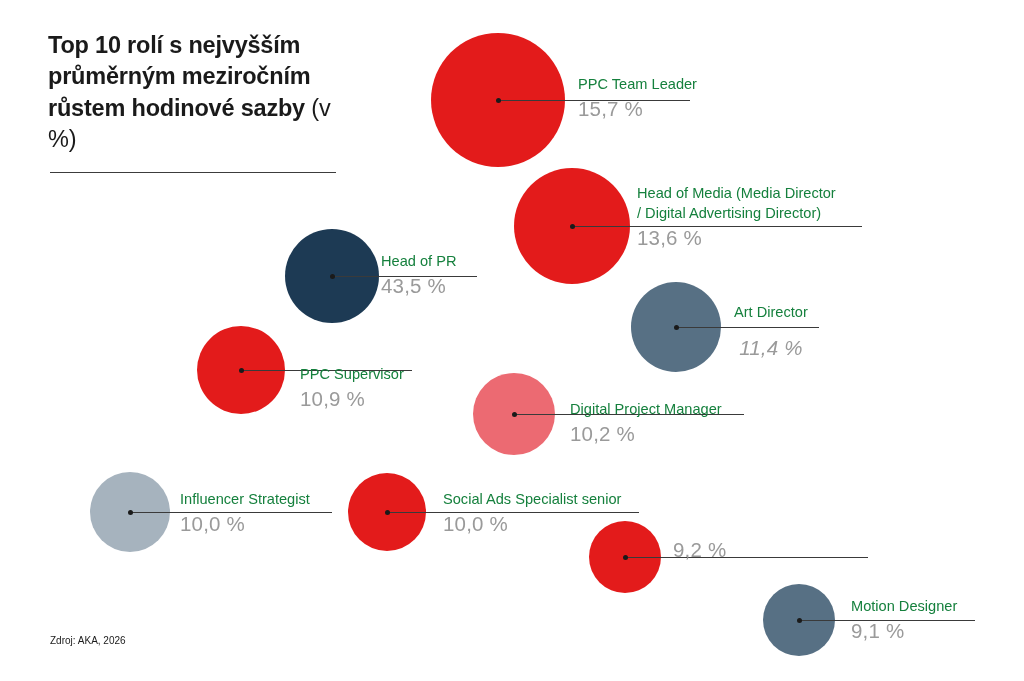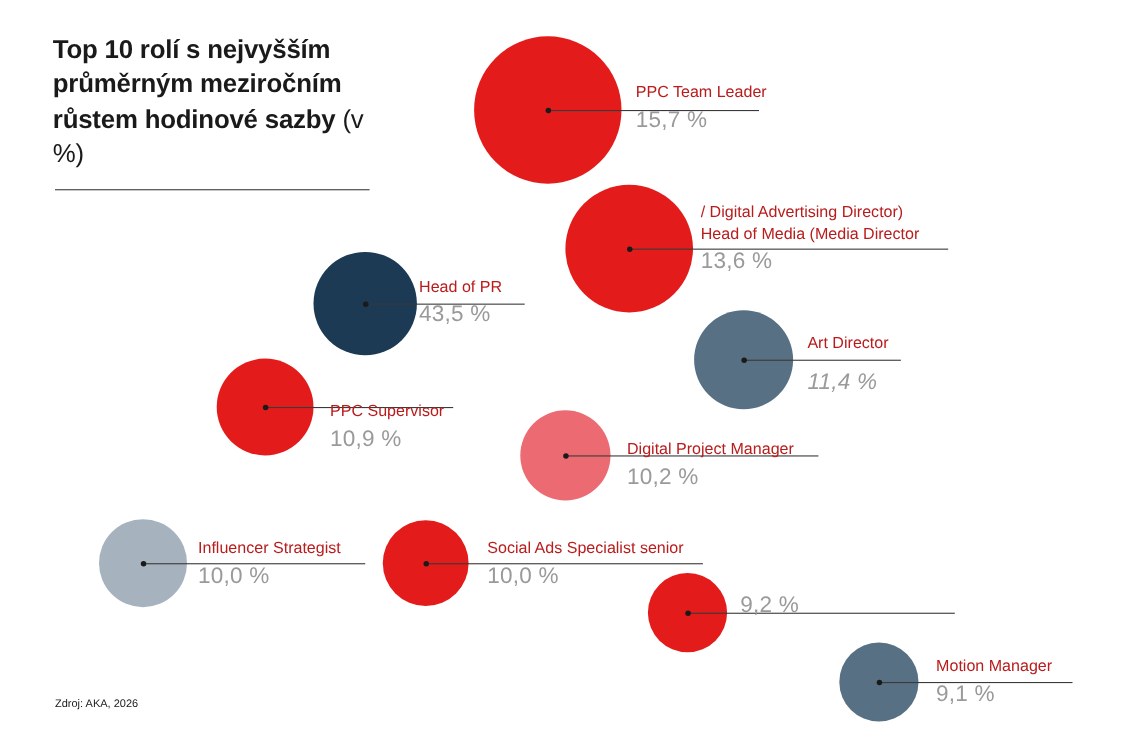--- a/index.html
+++ b/index.html
@@ -78,21 +78,21 @@
     height: 5px;
     border-radius: 50%;
     background: #1a1a1a;
   }
   .label-wrap {
     position: absolute;
     white-space: nowrap;
   }
   .label-name {
     font-size: 14.6px;
-    color: #b91c1c;
+    color: #15803d;
     line-height: 1.38;
     white-space: nowrap;
   }
   .label-value {
     font-size: 20.5px;
     color: #9a9a9a;
     line-height: 1.18;
     letter-spacing: 0.2px;
     white-space: nowrap;
   }
@@ -115,39 +115,39 @@
         <div class="label-wrap" style="left: 578px; top: 74px;">
           <div class="label-name">PPC Team Leader</div>
           <div class="label-value" style="margin-top: 3px;">15,7 %</div>
         </div>
       </div>
       <div class="bubble-group">
         <div class="bubble" style="left: 514px; top: 168px; width: 116px; height: 116px; background: rgb(227, 27, 27);"></div>
         <div class="leader" style="left: 572px; top: 226px; width: 290px; background: rgb(58, 58, 58);"></div>
         <div class="leader-dot" style="left: 570px; top: 224px;"></div>
         <div class="label-wrap" style="left: 637px; top: 183px;">
+          <div class="label-name">Head of Media (Media Director</div>
           <div class="label-name">/ Digital Advertising Director)</div>
-          <div class="label-name">Head of Media (Media Director</div>
           <div class="label-value" style="margin-top: 3px;">13,6 %</div>
         </div>
       </div>
       <div class="bubble-group">
         <div class="bubble" style="left: 285px; top: 229px; width: 94px; height: 94px; background: rgb(29, 58, 84);"></div>
         <div class="leader" style="left: 332px; top: 276px; width: 145px; background: rgb(58, 58, 58);"></div>
         <div class="leader-dot" style="left: 330px; top: 274px;"></div>
         <div class="label-wrap" style="left: 381px; top: 251px;">
           <div class="label-name">Head of PR</div>
           <div class="label-value" style="margin-top: 3px;">43,5 %</div>
         </div>
       </div>
       <div class="bubble-group">
         <div class="bubble" style="left: 631px; top: 282px; width: 90px; height: 90px; background: rgb(87, 112, 132);"></div>
         <div class="leader" style="left: 676px; top: 327px; width: 143px; background: rgb(58, 58, 58);"></div>
         <div class="leader-dot" style="left: 674px; top: 325px;"></div>
-        <div class="label-wrap" style="left: 734px; top: 302px;">
+        <div class="label-wrap" style="left: 734px; top: 302px; text-align: center;">
           <div class="label-name">Art Director</div>
           <div class="label-value" style="margin-top: 14px; font-style: italic;">11,4 %</div>
         </div>
       </div>
       <div class="bubble-group">
         <div class="bubble" style="left: 197px; top: 326px; width: 88px; height: 88px; background: rgb(227, 27, 27);"></div>
         <div class="leader" style="left: 241px; top: 370px; width: 171px; background: rgb(58, 58, 58);"></div>
         <div class="leader-dot" style="left: 239px; top: 368px;"></div>
         <div class="label-wrap" style="left: 300px; top: 364px;">
           <div class="label-name">PPC Supervisor</div>
@@ -187,21 +187,21 @@
         <div class="leader-dot" style="left: 623px; top: 555px;"></div>
         <div class="label-wrap" style="left: 673px; top: 535px;">
           <div class="label-value" style="margin-top: 3px;">9,2 %</div>
         </div>
       </div>
       <div class="bubble-group">
         <div class="bubble" style="left: 763px; top: 584px; width: 72px; height: 72px; background: rgb(87, 112, 132);"></div>
         <div class="leader" style="left: 799px; top: 620px; width: 176px; background: rgb(58, 58, 58);"></div>
         <div class="leader-dot" style="left: 797px; top: 618px;"></div>
         <div class="label-wrap" style="left: 851px; top: 596px;">
-          <div class="label-name">Motion Manager</div>
+          <div class="label-name">Motion Designer</div>
           <div class="label-value" style="margin-top: 3px;">9,1 %</div>
         </div>
       </div>
     </div>
 
   <div id="source-note">Zdroj: AKA, 2026</div>
 
 </div>
 
 </body></html>

